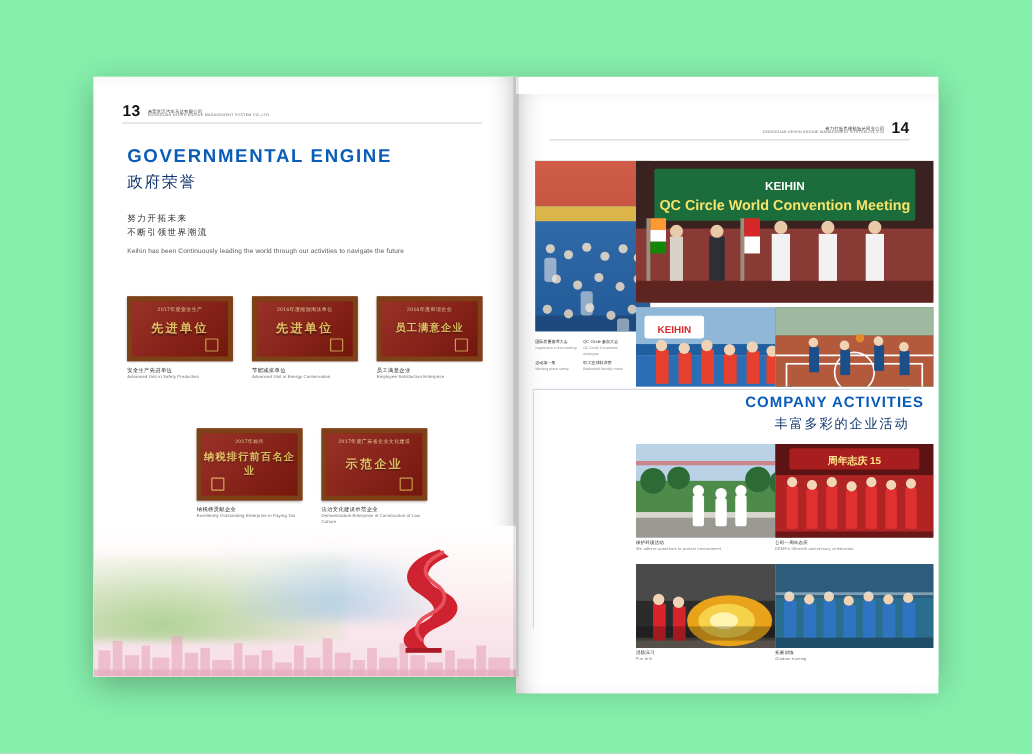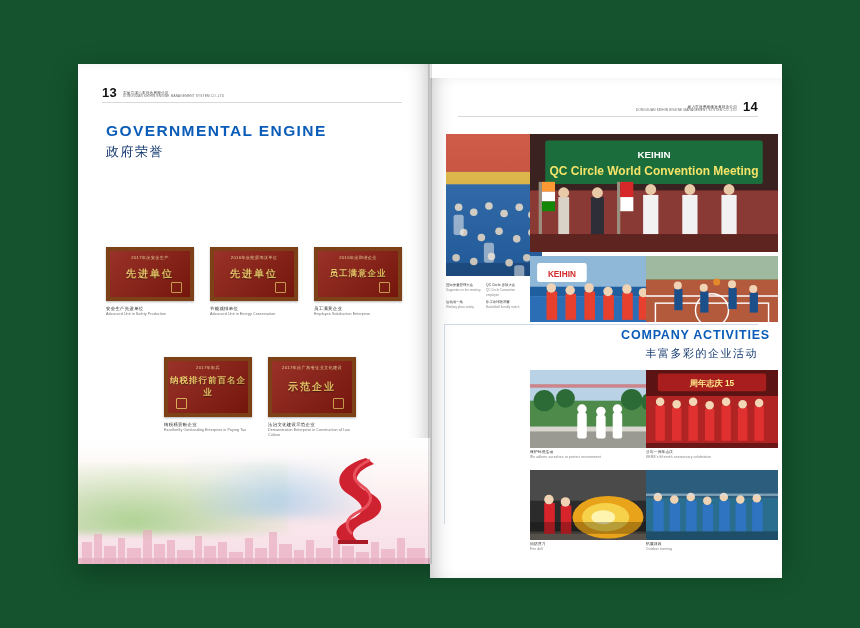--- a/index.html
+++ b/index.html
@@ -10,21 +10,21 @@
   body {
     width: 860px;
     height: 628px;
     overflow: hidden;
     font-family: "Liberation Sans", sans-serif;
   }
   .stage {
     position: relative;
     width: 860px;
     height: 628px;
-    background: #14532d;
+    background: #86efac;
   }
   
   .spread {
     position: absolute;
     left: 78px;
     top: 64px;
     width: 704px;
     height: 500px;
     background: #fff;
     box-shadow: 0 8px 26px rgba(0,0,0,0.28);
@@ -347,20 +347,25 @@
         <div class="hdr-txt">
           <div class="hdr-cn">东莞京滨汽车马达有限公司</div>
           <div class="hdr-en">DONGGUAN KEIHIN ENGINE MANAGEMENT SYSTEM CO.,LTD</div>
         </div>
       </div>
       <div class="hdr-rule rule-left"></div>
 
       <div class="title-en">GOVERNMENTAL  ENGINE</div>
       <div class="title-cn">政府荣誉</div>
 
+      <div class="lead">
+        <div class="lead-cn">努力开拓未来</div>
+        <div class="lead-cn">不断引领世界潮流</div>
+        <div class="lead-en">Keihin has been Continuously leading the world through our activities to navigate the  future</div>
+      </div>
 
       <div class="plaque-row row1">
         <div class="plaque-item">
           <div class="plaque">
             <div class="plq-top">2017年度安全生产</div>
             <div class="plq-main">先进单位</div>
             <div class="plq-seal"></div>
           </div>
           <div class="cap-cn">安全生产先进单位</div>
           <div class="cap-en">Advanced Unit in Safety Production</div>

